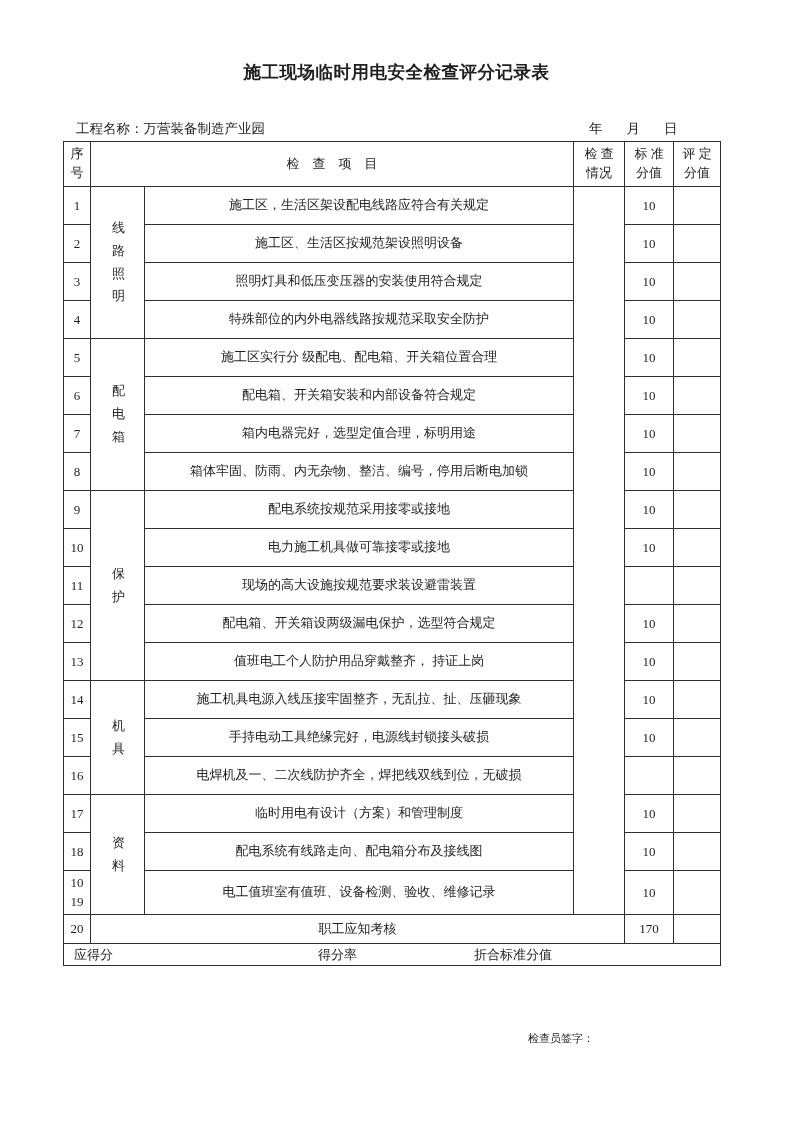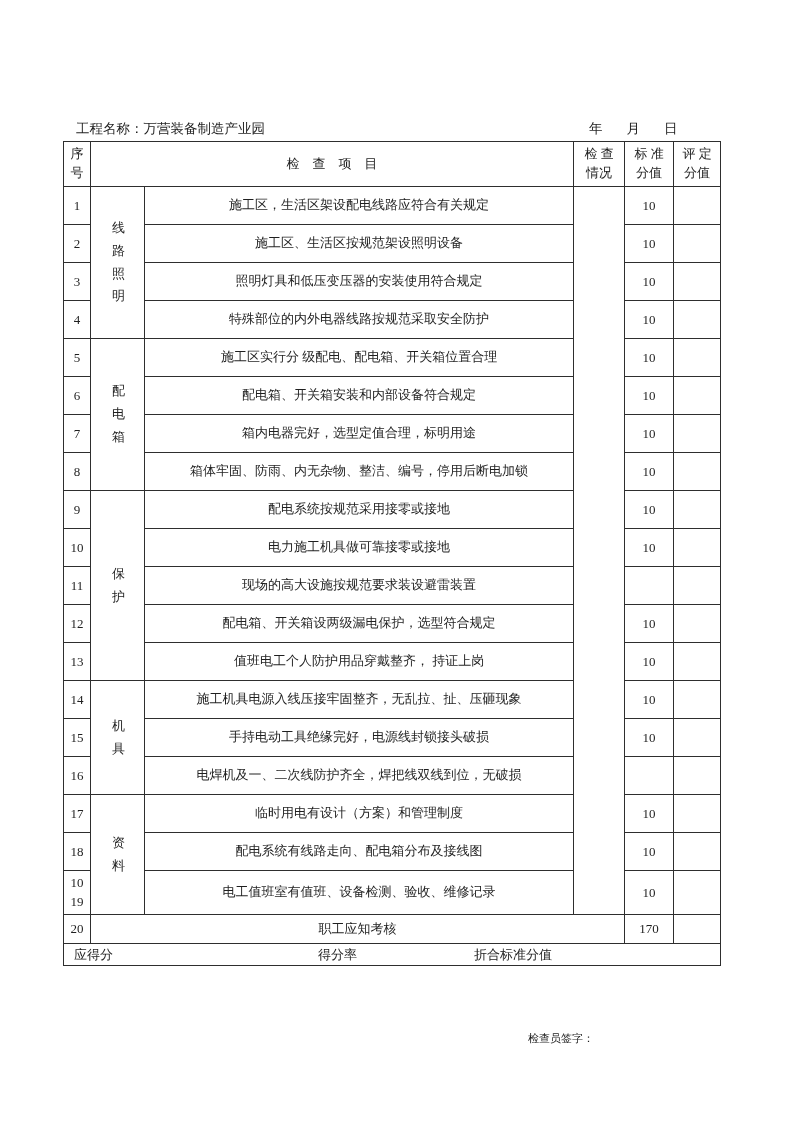--- a/index.html
+++ b/index.html
@@ -53,20 +53,21 @@
   .sum-1{left:140px;margin-top:28px;}
   .sum-2{left:254px;}
   .sum-3{left:410px;}
   .signer{position:absolute;left:528px;top:989px;font-size:11px;white-space:nowrap;margin-top:42px;}
 </style>
 </head>
 <body>
 
 <div class="page">
 
+  <h1 class="title">施工现场临时用电安全检查评分记录表</h1>
 
   <div class="meta-line meta-project">工程名称：万营装备制造产业园</div>
 
   <div class="date-line">
     <span>年</span>
     <span>月</span>
     <span>日</span>
   </div>
 
   <table class="main">

